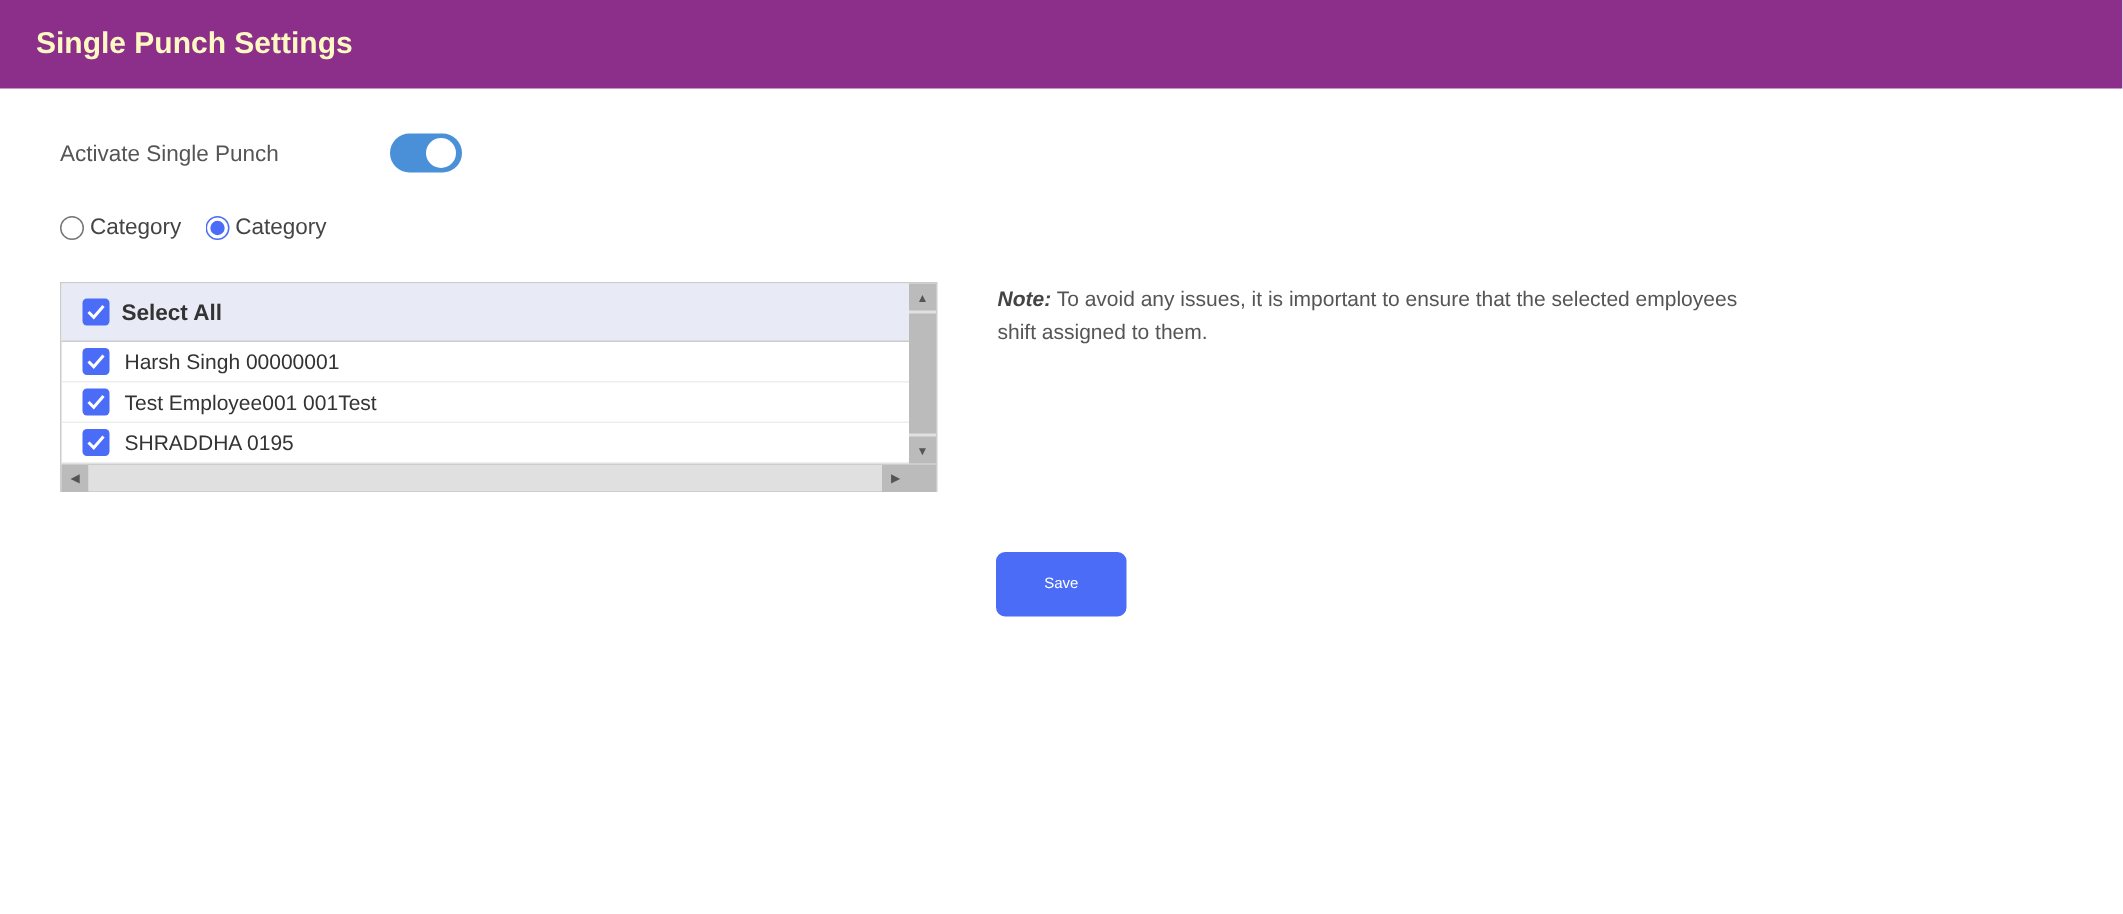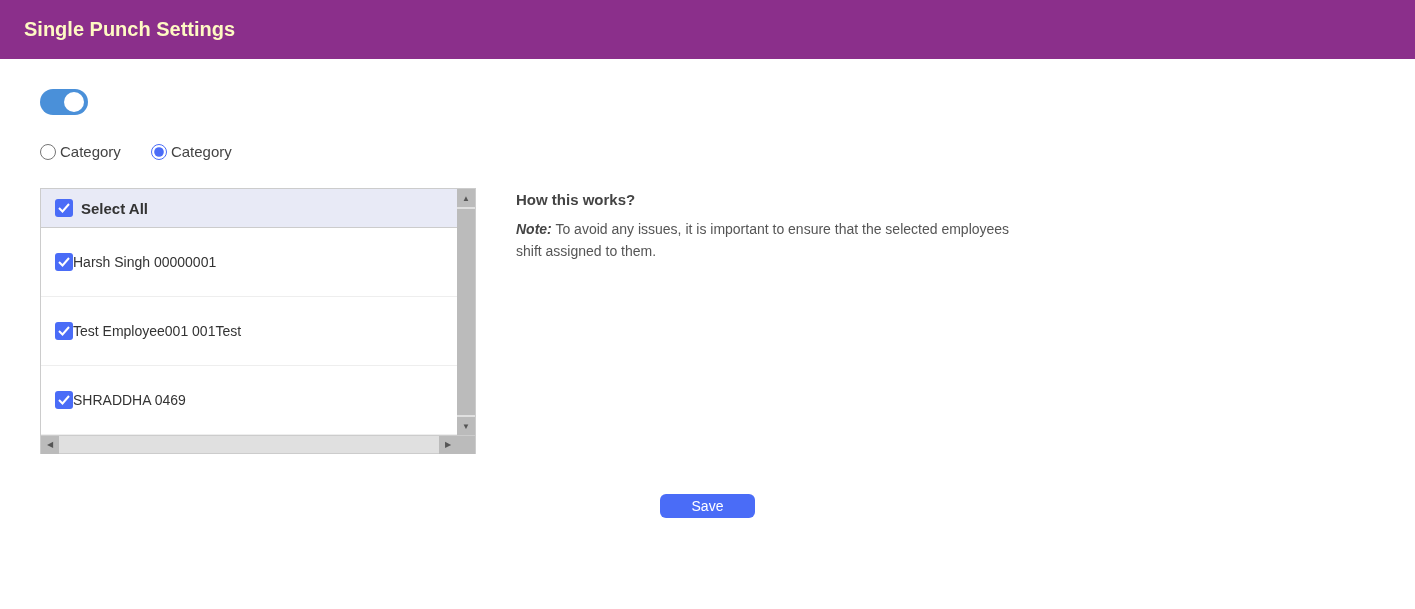--- a/index.html
+++ b/index.html
@@ -58,21 +58,21 @@
       bottom: 3px;
       background: white;
       border-radius: 50%;
       transition: 0.3s;
     }
 
     
     .radio-group {
       display: flex;
       align-items: center;
-      gap: 20px;
+      gap: 6px;
     }
     .radio-option {
       display: flex;
       align-items: center;
       gap: 4px;
       margin-right: 10px;
       cursor: pointer;
       font-size: 15px;
       color: #444;
     }
@@ -85,21 +85,21 @@
 
     
     .content-area {
       display: flex;
       gap: 40px;
       align-items: flex-start;
     }
 
     
     .employee-list-container {
-      width: 436px;
+      width: 585px;
       border: 1px solid #ccc;
       background: #fff;
       position: relative;
     }
 
     .employee-list-header {
       background: #e8eaf6;
       padding: 10px 14px;
       display: flex;
       align-items: center;
@@ -109,21 +109,22 @@
 
     .employee-list-body {
       max-height: 220px;
       overflow-y: auto;
       overflow-x: hidden;
     }
 
     .employee-item {
       display: flex;
       align-items: center;
-      padding: 25px 14px;
+      gap: 10px;
+      padding: 4px 14px;
       border-bottom: 1px solid #eee;
       font-size: 14px;
       color: #333;
     }
 
     .scrollbar-area {
       display: flex;
     }
 
     .list-area {
@@ -231,36 +232,37 @@
     .save-area {
       display: flex;
       justify-content: center;
       margin-top: 40px;
     }
 
     .save-btn {
       background: #4A6CF7;
       color: #fff;
       border: none;
-      padding: 4px 32px;
+      padding: 16px 32px;
       border-radius: 6px;
-      font-size: 14px;
+      font-size: 10px;
       cursor: pointer;
     }
   </style>
 </head>
 <body>
 
 <div class="header">
   <span class="header-title">Single Punch Settings</span>
 </div>
 
 <div class="main-content">
 
   <div class="row">
+    <span class="label">Activate Single Punch</span>
     <label class="toggle-switch">
 
       <span class="toggle-slider"></span>
     </label>
   </div>
 
   <div class="row">
     <div class="radio-group">
       <label class="radio-option">
         <input type="radio" name="empType" value="category" style="">
@@ -305,21 +307,21 @@
                   </svg>
                 </div>
                 <span>Test Employee001 001Test</span>
               </div>
               <div class="employee-item">
                 <div class="custom-checkbox">
                   <svg viewBox="0 0 12 12" fill="none" xmlns="http://www.w3.org/2000/svg">
                     <polyline points="1,6 4.5,9.5 11,2" stroke="white" stroke-width="2" fill="none"></polyline>
                   </svg>
                 </div>
-                <span>SHRADDHA 0469</span>
+                <span>SHRADDHA 0195</span>
               </div>
             </div>
           </div>
 
           <div class="scrollbar-track">
             <div class="scrollbar-btn">▲</div>
             <div class="scrollbar-thumb"></div>
             <div class="scrollbar-btn">▼</div>
           </div>
         </div>
@@ -328,21 +330,20 @@
           <div class="scroll-btn-h">◀</div>
           <div class="scroll-track-h"></div>
           <div class="scroll-btn-h">▶</div>
 
           <div style="width:18px;height:18px;background:#bbb;flex-shrink:0;"></div>
         </div>
       </div>
     </div>
 
     <div class="info-box">
-      <div class="info-title">How this works?</div>
       <p>
         <span class="note-label">Note:</span><span> To avoid any issues, it is important to ensure that the selected employees shift assigned to them.</span>
       </p>
     </div>
 
   </div>
 
   <div class="save-area">
     <button class="save-btn">Save</button>
   </div>

